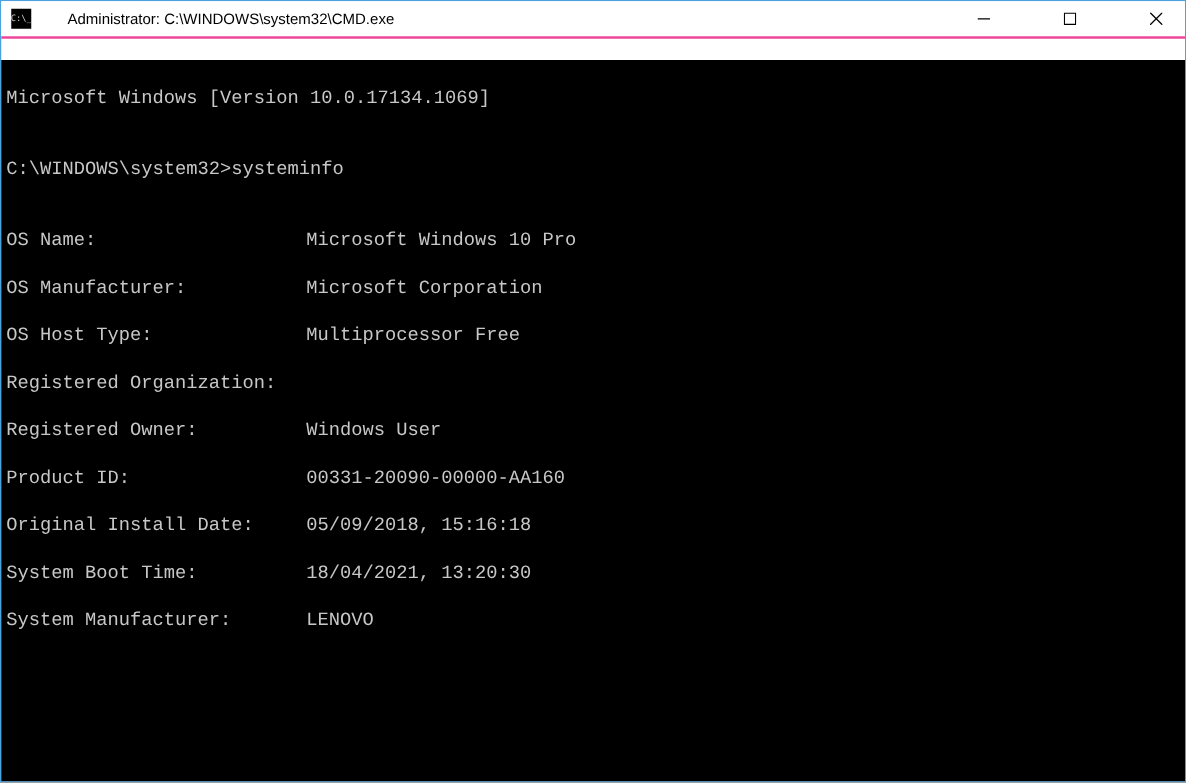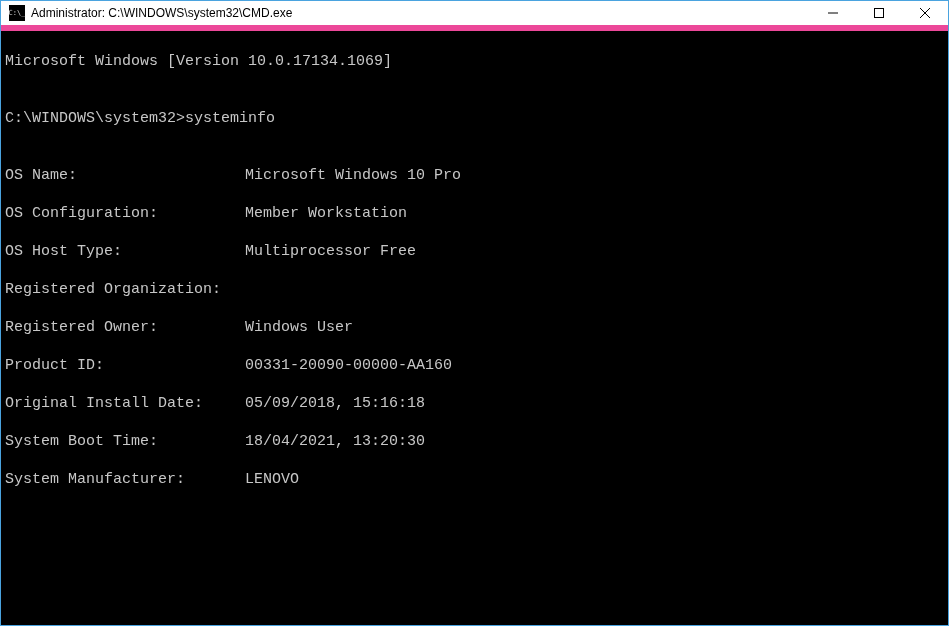--- a/index.html
+++ b/index.html
@@ -13,22 +13,23 @@
   .window {
     width: 949px; height: 626px;
     border: 1px solid #4aa3df;
     display: flex; flex-direction: column;
     background: #fff;
   }
   .titlebar {
     height: 30px;
     display: flex; align-items: center;
     background: #fff;
-    border-bottom: 6px solid #ec4899;
+    border-bottom: 2px solid #ec4899;
     user-select: none;
+    gap: 23px;
   }
   .titlebar .icon-box {
     width: 16px; height: 16px;
     margin: 0 6px 0 8px;
     background: #000;
     display: flex; align-items: center; justify-content: center;
     position: relative;
   }
   .titlebar .icon-box::after {
     content: "C:\\_";
@@ -54,20 +55,21 @@
   .terminal {
     flex: 1;
     background: #000;
     color: #c7c7c7;
     font-family: Consolas, "Courier New", monospace;
     font-size: 15px;
     line-height: 19px;
     padding: 2px 4px 4px 4px;
     white-space: pre;
     overflow: hidden;
+    margin-top: 17px;
   }
   .line { white-space: pre; }
   .kv .key { display: inline-block; width: 240px; vertical-align: top; }
 </style>
 </head>
 <body>
 
 <div class="window">
   <div class="titlebar">
     <div class="icon-box"></div>
@@ -89,21 +91,21 @@
         </svg>
     </div>
   </div>
 
   <div class="terminal">
 <div class="line">Microsoft Windows [Version 10.0.17134.1069]</div>
 <div class="line"></div>
 <div class="line">C:\WINDOWS\system32&gt;systeminfo</div>
 <div class="line"></div>
 <div class="line kv"><span class="key">OS Name:</span><span>Microsoft Windows 10 Pro</span></div>
-<div class="line kv"><span class="key">OS Configuration:</span><span>Member Workstation</span></div>
+<div class="line kv"><span class="key">OS Manufacturer:</span><span>Microsoft Corporation</span></div>
 <div class="line kv"><span class="key">OS Host Type:</span><span>Multiprocessor Free</span></div>
 <div class="line kv"><span class="key">Registered Organization:</span><span></span></div>
 <div class="line kv"><span class="key">Registered Owner:</span><span>Windows User</span></div>
 <div class="line kv"><span class="key">Product ID:</span><span>00331-20090-00000-AA160</span></div>
 <div class="line kv"><span class="key">Original Install Date:</span><span>05/09/2018, 15:16:18</span></div>
 <div class="line kv"><span class="key">System Boot Time:</span><span>18/04/2021, 13:20:30</span></div>
 <div class="line kv"><span class="key">System Manufacturer:</span><span>LENOVO</span></div>
 
 
 

